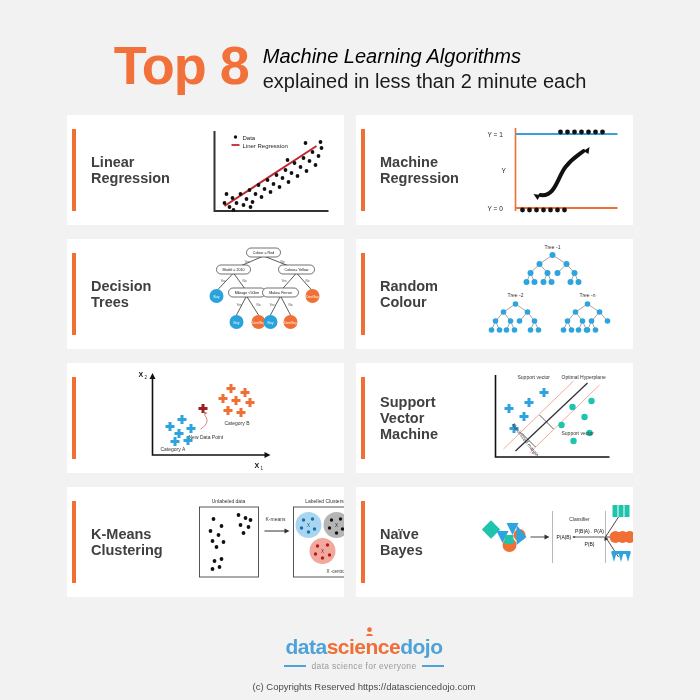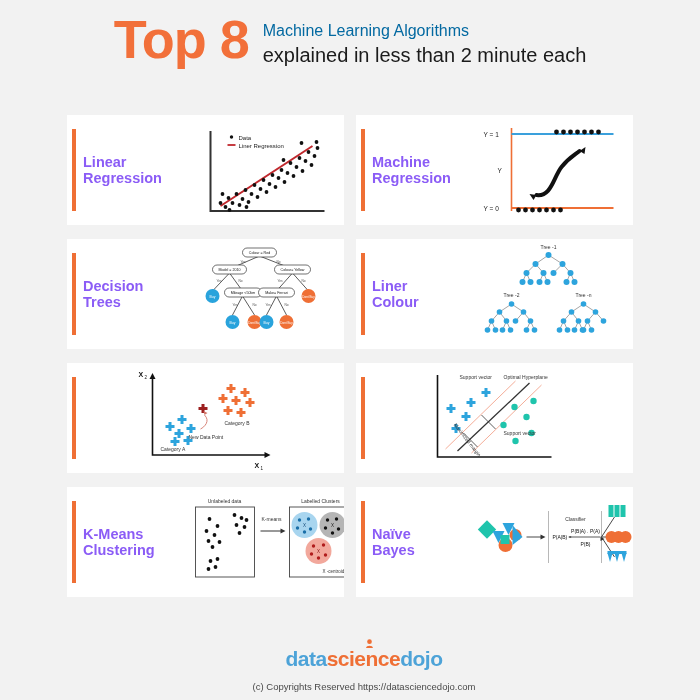--- a/index.html
+++ b/index.html
@@ -6,38 +6,39 @@
   body{
     width:700px;height:700px;
     background:#f2f2f2;
     font-family:"Liberation Sans", sans-serif;
     overflow:hidden;
     position:relative;
   }
   
   .header{
     display:flex;align-items:flex-end;
-    padding:12px 0 0 0;
+    padding:38px 0 0 0;
     justify-content:center;
   }
   .hdr-inner{display:flex;align-items:flex-start;gap:14px;}
   .top8{
     color:#f2703a;
     font-weight:bold;
     font-size:54px;
     line-height:54px;
     letter-spacing:-1px;
     white-space:nowrap;
   }
   .hdr-right{padding-top:6px;}
   .hdr-line1{
-    color:#0369a1;
-    font-size:16px;
+    color:#000000;
+    font-size:20px;
     line-height:25px;
     white-space:nowrap;
+    font-style:italic;
   }
   .hdr-line2{
     color:#1b1b1b;
     font-size:20px;
     line-height:25px;
     white-space:nowrap;
   }
   
   .grid{
     position:absolute;
@@ -54,26 +55,26 @@
     display:flex;
     align-items:center;
   }
   .accent{
     position:absolute;
     left:5px;top:14px;bottom:14px;
     width:4px;
     background:#ef6f35;
   }
   .card-title{
-    color:#8b5cf6;
+    color:#404040;
     font-weight:bold;
     font-size:14.5px;
     line-height:16px;
     width:92px;
-    margin-left:16px;
+    margin-left:24px;
     flex:0 0 auto;
   }
   .fig{
     flex:1 1 auto;
     height:100%;
     position:relative;
   }
   .fig svg{display:block;width:100%;height:100%;}
   
   .footer{
@@ -273,21 +274,21 @@
           <circle cx="102" cy="83" r="7" fill="#ef6f35"></circle>
           <text x="102" y="84.6" font-size="3" text-anchor="middle" fill="#fff">Dont Buy</text>
         </g>
       </svg>
     </div>
   </div>
 
   <div class="card">
     <div class="accent"></div>
     <div class="card-title">
-      <div>Liner</div>
+      <div>Random</div>
       <div>Colour</div>
     </div>
     <div class="fig">
       <svg viewBox="0 0 150 110">
         <text x="75" y="10" font-size="5" text-anchor="middle" fill="#333">Tree -1</text>
         <g stroke="#7f7f7f" stroke-width="0.7" fill="none">
           <path d="M75 16 L62 25 M75 16 L89 25 M62 25 L53 34 M62 25 L70 34
                    M89 25 L80 34 M89 25 L97 34 M53 34 L49 43 M53 34 L57 43
                    M70 34 L66 43 M70 34 L74 43 M97 34 L93 43 M97 34 L101 43"></path>
         </g>
@@ -387,20 +388,25 @@
         <path d="M68 44 h3 v-3 h3 v3 h3 v3 h-3 v3 h-3 v-3 h-3 z" fill="#9c1f1f"></path>
         <path d="M74 52 C 80 58, 74 64, 70 66" stroke="#d2766a" stroke-width="0.9" fill="none"></path>
         <path d="M74 52 l3 -2 l-4 -2 z" fill="#d2766a"></path>
         <text x="58" y="76" font-size="5" fill="#333">New Data Point</text>
       </svg>
     </div>
   </div>
 
   <div class="card">
     <div class="accent"></div>
+    <div class="card-title">
+      <div>Support</div>
+      <div>Vector</div>
+      <div>Machine</div>
+    </div>
     <div class="fig">
       <svg viewBox="0 0 150 110">
         <g stroke="#111" stroke-width="1.6" fill="none">
           <path d="M18 12 L18 94 L132 94"></path>
         </g>
         <line x1="26" y1="86" x2="96" y2="18" stroke="#f3a48c" stroke-width="0.9"></line>
         <line x1="52" y1="90" x2="122" y2="22" stroke="#f3a48c" stroke-width="0.9"></line>
         <line x1="38" y1="88" x2="110" y2="20" stroke="#333" stroke-width="1.3"></line>
         <g stroke="#333" stroke-width="0.8">
           <line x1="44" y1="70" x2="58" y2="84"></line>
@@ -548,14 +554,19 @@
 </div>
 
 <div class="footer">
   <div class="logo">
     <span class="b">data</span><span class="o">science</span><span class="b">dojo</span>
     <svg class="logo-person" viewBox="0 0 10 10">
       <circle cx="5" cy="3" r="2.6" fill="#ef6f35"></circle>
       <path d="M1.2 10 C1.2 6.6, 8.8 6.6, 8.8 10 z" fill="#ef6f35"></path>
     </svg>
   </div>
+  <div class="tagline">
+    <span class="tag-rule"></span>
+    <span>data science for everyone</span>
+    <span class="tag-rule"></span>
+  </div>
   <div class="copyright">(c) Copyrights Reserved  https://datasciencedojo.com</div>
 </div>
 
 </body></html>

